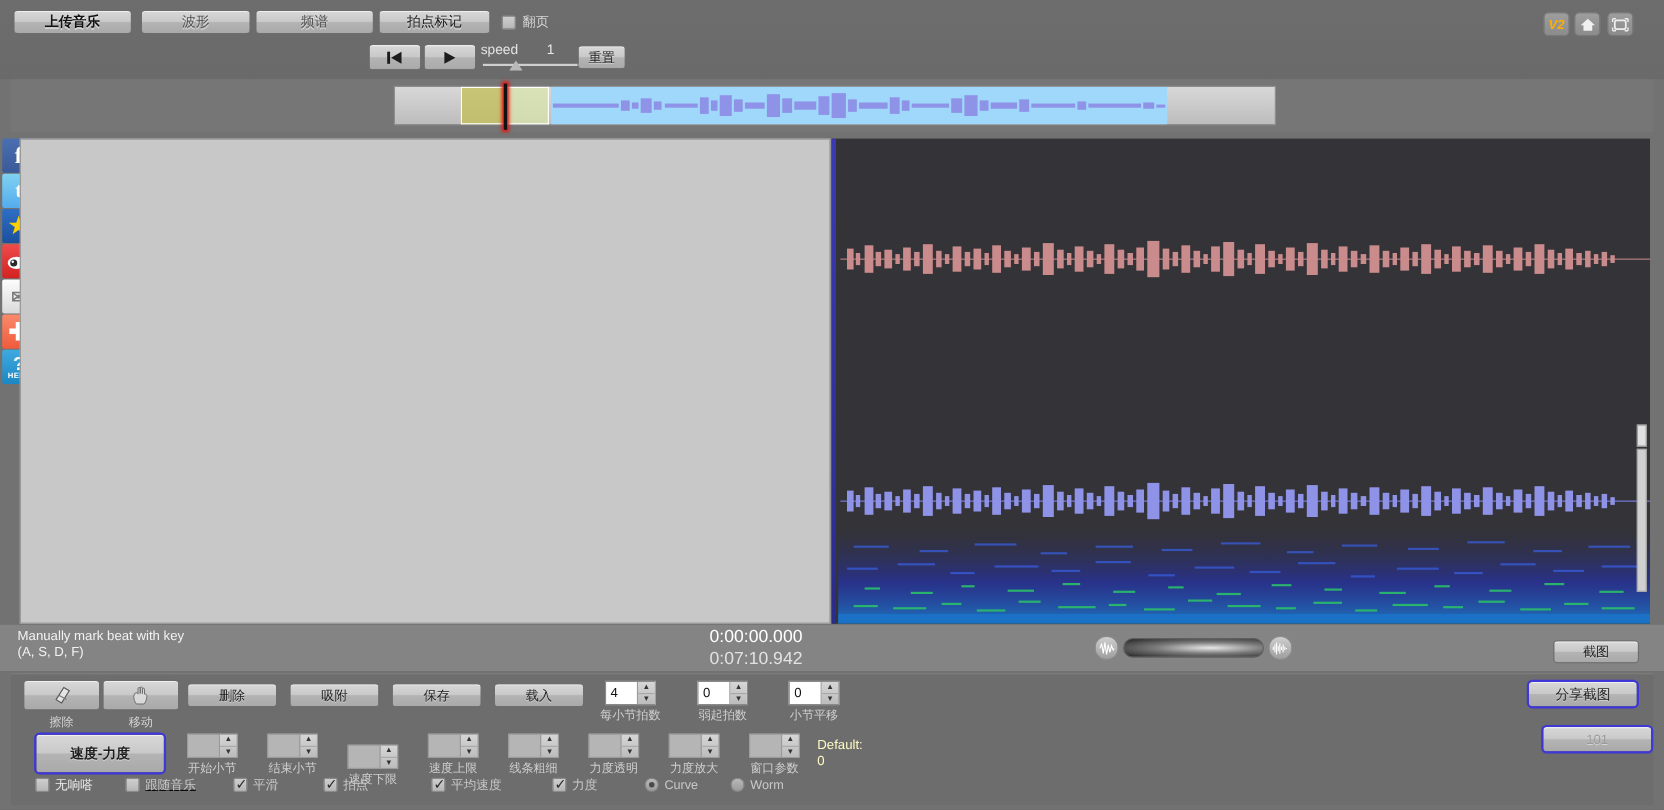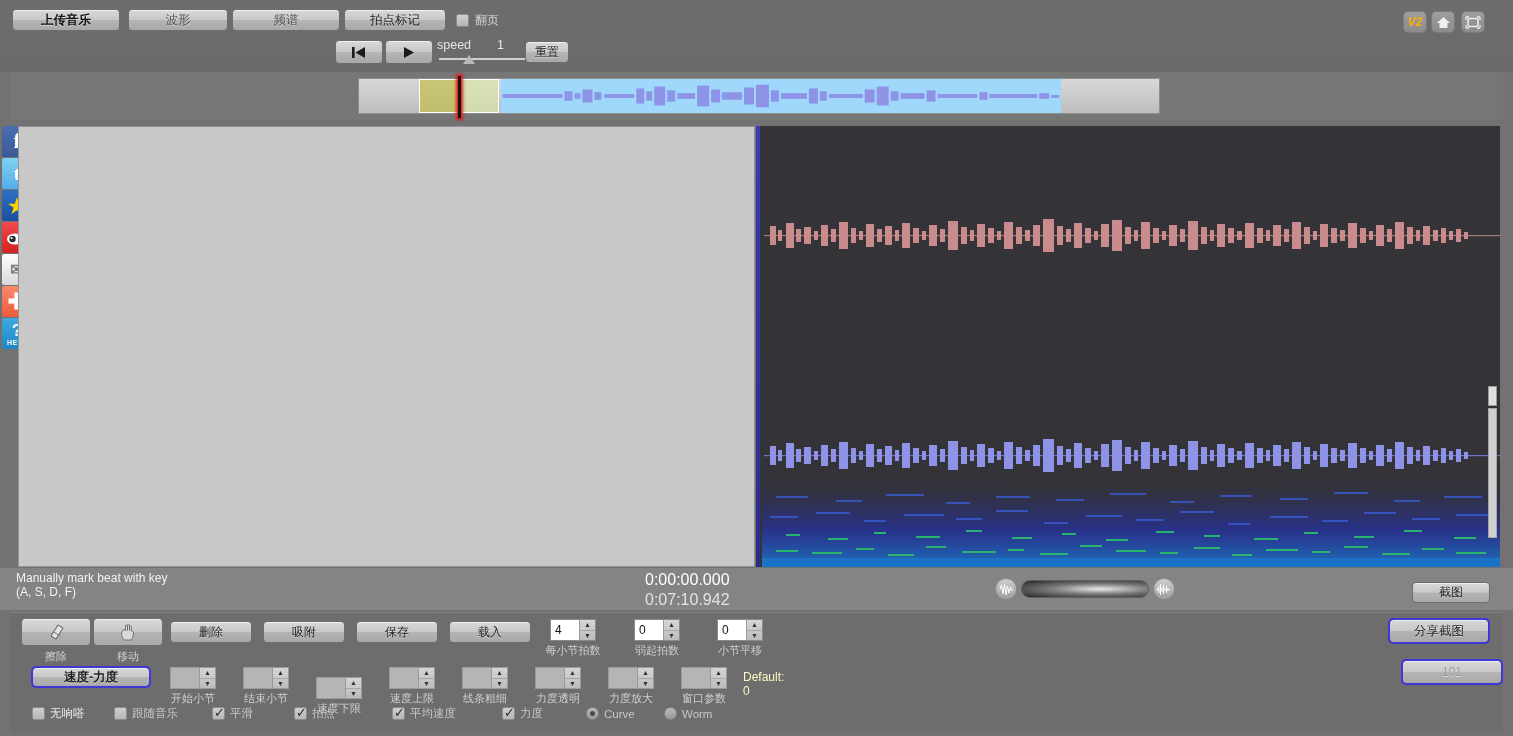--- a/index.html
+++ b/index.html
@@ -249,21 +249,21 @@
   .radio {
     width: 13px; height: 13px; border-radius: 50%;
     background: linear-gradient(to bottom,#b9b9b9,#9a9a9a);
     border: 1px solid #858585; position: relative; cursor: pointer;
   }
   .radio.on::after {
     content: ""; position: absolute; left: 3px; top: 3px;
     width: 5px; height: 5px; border-radius: 50%; background: #4a4a4a;
   }
 
-  #b-sdsl { position: absolute; left: 22px; top: 54px; width: 118px; height: 20px; font-size: 12.5px; font-weight: bold; }
+  #b-sdsl { position: absolute; left: 22px; top: 54px; width: 118px; height: 36px; font-size: 12.5px; font-weight: bold; }
   .default-note { position: absolute; left: 733px; top: 57px; font-size: 12px; color: #fef9c3; line-height: 14px; }
 
   #b-share  { position: absolute; left: 1379px; top: 6px; width: 100px; height: 24px; font-size: 12.5px; }
   #b-third  { position: absolute; left: 1392px; top: 47px; width: 100px; height: 24px; font-size: 12px; }
 </style>
 </head>
 <body>
 
 <div id="app">
 
@@ -831,21 +831,21 @@
     <div class="default-note">
       <div>Default:</div>
       <div>0</div>
     </div>
 
     <div class="chk2-row">
       <div class="chk2" style="width:76px;">
         <div class="cbox"></div>
         <span class="lbl bright">无响嗒</span>
       </div>
-      <div class="chk2" style="width:92px;">
+      <div class="chk2" style="width:92px;text-decoration:underline;">
         <div class="cbox"></div>
         <span class="lbl">跟随音乐</span>
       </div>
       <div class="chk2" style="width:76px;">
         <div class="cbox on"></div>
         <span class="lbl">平滑</span>
       </div>
       <div class="chk2" style="width:56px;">
         <div class="cbox on"></div>
         <span class="lbl">拍点</span>

